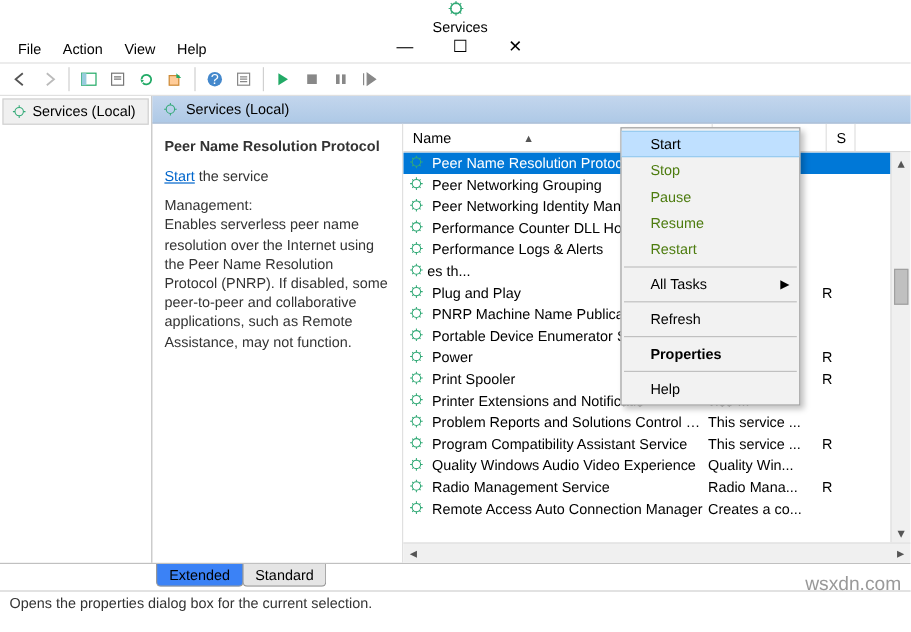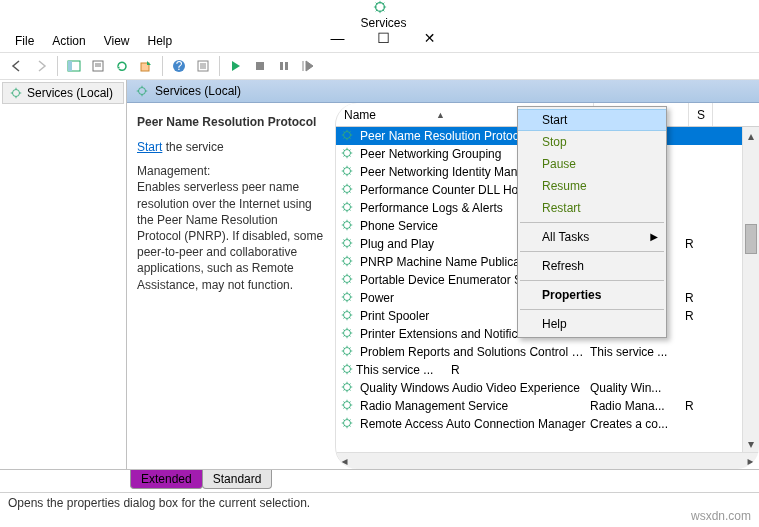--- a/index.html
+++ b/index.html
@@ -17,21 +17,21 @@
   .content { display: flex; height: 390px; border-bottom: 1px solid #c0c0c0; }
   .tree { width: 127px; border-right: 1px solid #c0c0c0; }
   .treeitem { padding: 3px 6px; margin: 2px; background: #f0f0f0; border: 1px solid #d0d0d0; display: flex; align-items: center; gap: 4px; }
   .main { flex: 1; display: flex; flex-direction: column; position: relative; }
   .mainheader { background: linear-gradient(#c3d6ed,#aec9e6); padding: 4px 8px; display: flex; align-items: center; gap: 6px; font-size: 12px; border-bottom: 1px solid #8faacb;}
   .mainbody { flex: 1; display: flex; overflow: hidden; }
   .detailpane { width: 208px; padding: 8px 10px; overflow: hidden; }
   .detailpane h3 { font-size: 12px; font-weight: bold; margin: 4px 0 10px 0; color: #333; }
   .detailpane a { color: #0066cc; text-decoration: underline; }
   .detailpane p { margin: 8px 0; line-height: 1.35; color: #333; }
-  .listwrap { flex: 1; display: flex; flex-direction: column; border-left: 1px solid #e0e0e0; overflow:hidden;border-radius:22px; }
+  .listwrap { flex: 1; display: flex; flex-direction: column; border-left: 1px solid #e0e0e0; overflow:hidden; }
   .colheaders { display: flex; height: 24px; border-bottom: 1px solid #d0d0d0; }
   .colheader { padding: 3px 8px; border-right: 1px solid #e0e0e0; display:flex; align-items:center; }
   .col-name { width: 258px; }
   .col-desc { width: 95px; }
   .col-st { width: 24px; }
   .rows { flex: 1; overflow: hidden; position:relative; }
   .row { display: flex; align-items: center; height: 18px; padding-left: 4px; }
   .row.sel { background: #0078d7; color: #fff; }
   .row .ric { width: 16px; height: 16px; flex: none; }
   .row .rname { width: 234px; padding-left: 4px; white-space: nowrap; overflow: hidden; text-overflow: ellipsis; }
@@ -45,23 +45,23 @@
   .sb-btn-h { width:17px; display:flex; align-items:center; justify-content:center; color:#555;}
   .ctxmenu { position: absolute; left: 390px; top: 26px; width: 150px; background: #f2f2f2; border: 1px solid #a0a0a0; box-shadow: 3px 3px 5px rgba(0,0,0,0.25); z-index: 100; padding:2px 0;}
   .ctxitem { padding: 4px 24px; position: relative; }
   .ctxitem.hl { background: #bfe0ff; border-top:1px solid #99ccf0; border-bottom:1px solid #99ccf0; padding-top:3px; padding-bottom:3px;}
   .ctxitem.disabled { color: #4d7c0f; }
   .ctxitem.bold { font-weight: bold; }
   .ctxsep { height: 1px; background: #c0c0c0; margin: 3px 2px; }
   .ctxitem .chev { position:absolute; right:8px; top:5px; font-size:10px;}
   .viewtabs { height: 22px; padding-left: 130px; display: flex; align-items: flex-start; background:#fff; }
   .viewtab { padding: 2px 10px; border: 1px solid #999; border-top: none; border-radius: 0 0 4px 4px; margin-right:-1px; background:#e5e5e5;}
-  .viewtab.active { background:#a21caf; }
+  .viewtab.active { background:#3b82f6; }
   .statusbar { height: 24px; padding: 3px 8px; border-top: 1px solid #d0d0d0; color: #333; }
-  .watermark { position:absolute; right:8px; bottom:4px; color:#999; font-size:12px; z-index:200;}
+  .watermark { position:absolute; right:8px; bottom:30px; color:#999; font-size:16px; z-index:200;}
   .sort-arrow { margin:0 auto; font-size:9px; color:#555;}
   svg.gear { width:14px; height:14px; }
 </style>
 </head>
 <body>
 
 <div class="titlebar">
   <span class="icon">
     <svg class="gear" viewBox="0 0 16 16">
         <circle cx="8" cy="8" r="5" fill="none" stroke="#3a7" stroke-width="1.5"></circle>
@@ -243,21 +243,20 @@
                   </svg></span>
                 <span class="rname">Performance Logs &amp; Alerts</span>
                 <span class="rdesc">manc...</span>
                 <span class="rst"></span>
               </div>
               <div class="row">
                 <span class="ric"><svg viewBox="0 0 16 16" width="14" height="14">
                     <circle cx="8" cy="8" r="4" fill="none" stroke="#3a7" stroke-width="1"></circle>
                     <path d="M8 2v2M8 12v2M2 8h2M12 8h2M4 4l1.5 1.5M10.5 10.5L12 12M12 4l-1.5 1.5M5.5 10.5L4 12" stroke="#3a7" stroke-width="1"></path>
                   </svg></span>
-                <span class="rname">Phone Service</span>
                 <span class="rdesc">es th...</span>
                 <span class="rst"></span>
               </div>
               <div class="row">
                 <span class="ric"><svg viewBox="0 0 16 16" width="14" height="14">
                     <circle cx="8" cy="8" r="4" fill="none" stroke="#3a7" stroke-width="1"></circle>
                     <path d="M8 2v2M8 12v2M2 8h2M12 8h2M4 4l1.5 1.5M10.5 10.5L12 12M12 4l-1.5 1.5M5.5 10.5L4 12" stroke="#3a7" stroke-width="1"></path>
                   </svg></span>
                 <span class="rname">Plug and Play</span>
                 <span class="rdesc">s a c...</span>
@@ -315,20 +314,21 @@
                   </svg></span>
                 <span class="rname">Problem Reports and Solutions Control Panel Supp...</span>
                 <span class="rdesc">This service ...</span>
                 <span class="rst"></span>
               </div>
               <div class="row">
                 <span class="ric"><svg viewBox="0 0 16 16" width="14" height="14">
                     <circle cx="8" cy="8" r="4" fill="none" stroke="#3a7" stroke-width="1"></circle>
                     <path d="M8 2v2M8 12v2M2 8h2M12 8h2M4 4l1.5 1.5M10.5 10.5L12 12M12 4l-1.5 1.5M5.5 10.5L4 12" stroke="#3a7" stroke-width="1"></path>
                   </svg></span>
+                <span class="rname">Program Compatibility Assistant Service</span>
                 <span class="rdesc">This service ...</span>
                 <span class="rst">R</span>
               </div>
               <div class="row">
                 <span class="ric"><svg viewBox="0 0 16 16" width="14" height="14">
                     <circle cx="8" cy="8" r="4" fill="none" stroke="#3a7" stroke-width="1"></circle>
                     <path d="M8 2v2M8 12v2M2 8h2M12 8h2M4 4l1.5 1.5M10.5 10.5L12 12M12 4l-1.5 1.5M5.5 10.5L4 12" stroke="#3a7" stroke-width="1"></path>
                   </svg></span>
                 <span class="rname">Quality Windows Audio Video Experience</span>
                 <span class="rdesc">Quality Win...</span>

